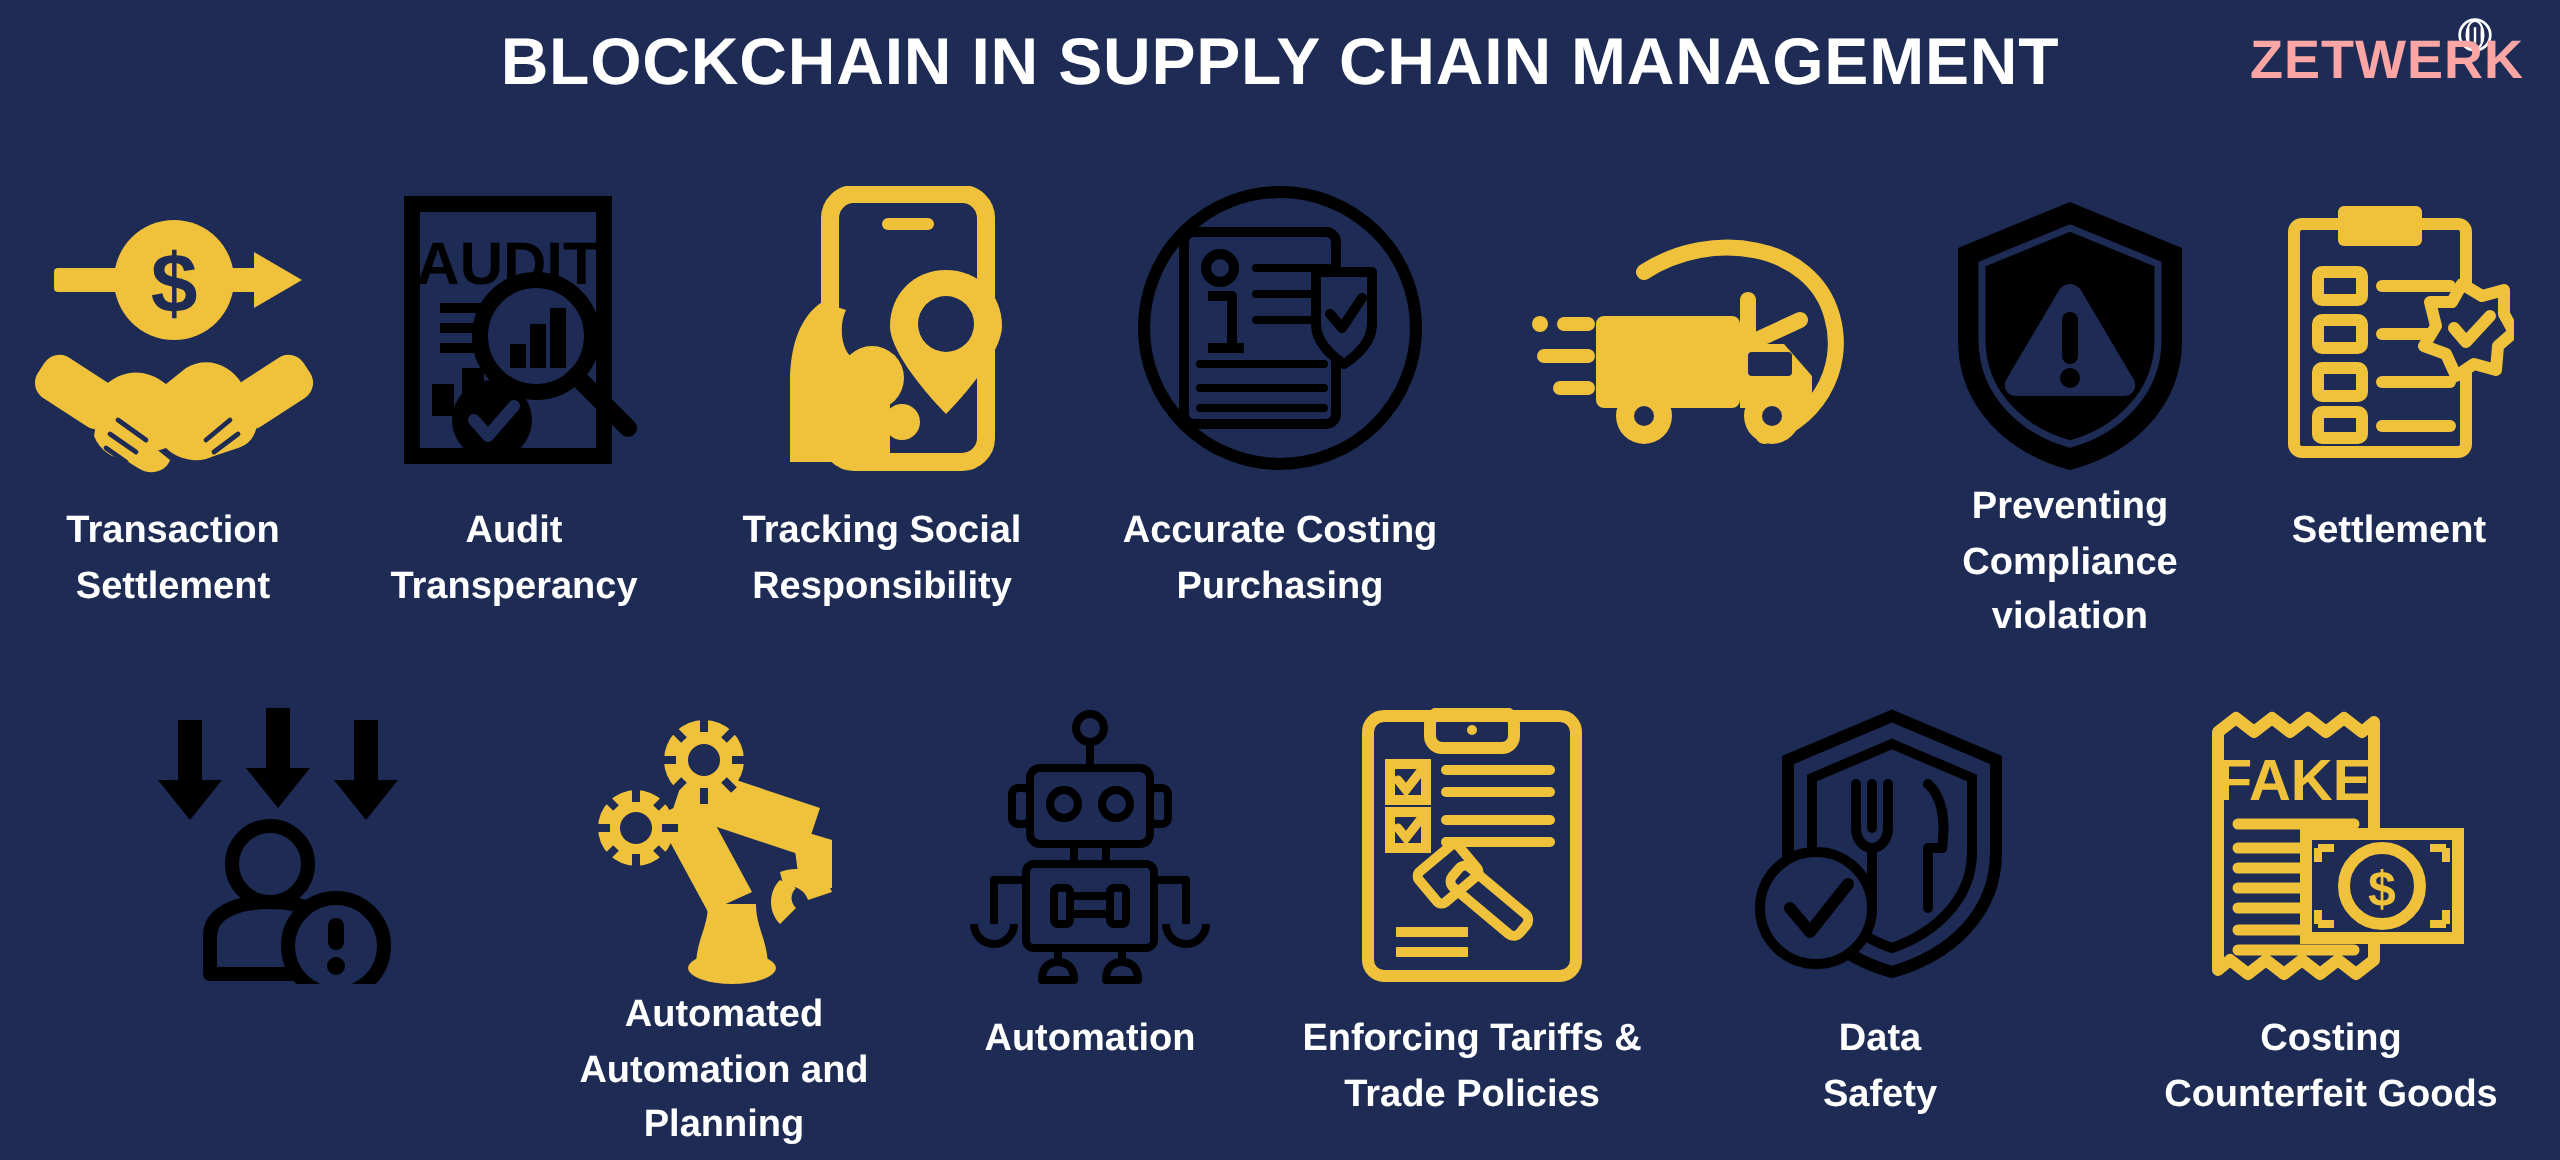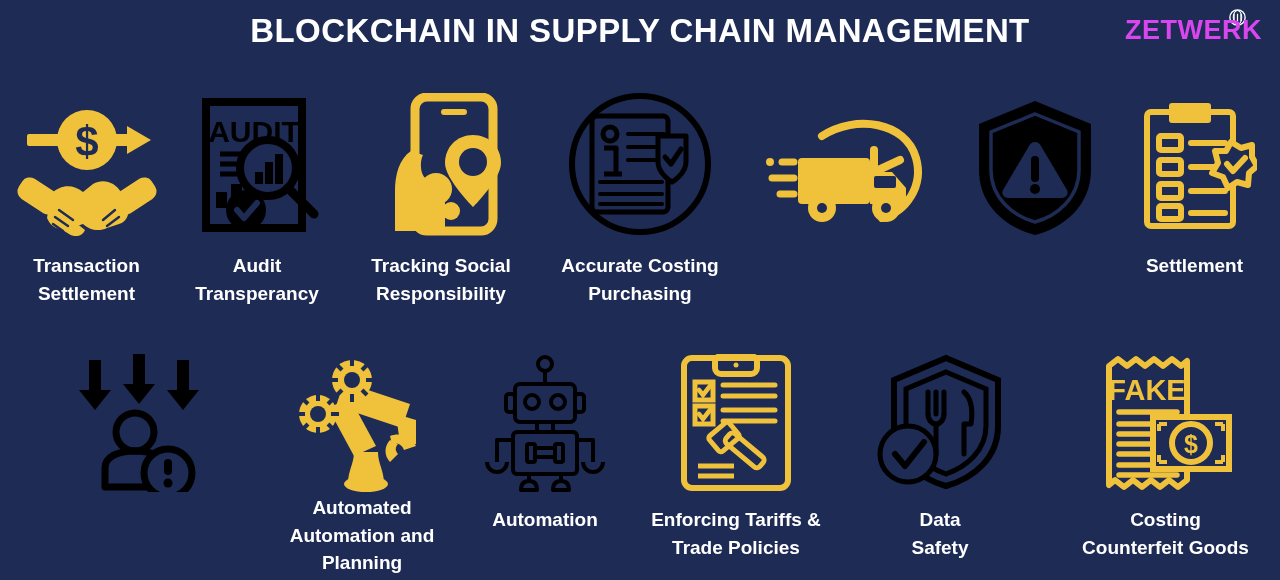--- a/index.html
+++ b/index.html
@@ -64,21 +64,21 @@
 
   <div class="header">
     <div class="title">BLOCKCHAIN IN SUPPLY CHAIN MANAGEMENT</div>
 
     <div style="position:absolute; right:18px; top:8px; width:140px; height:40px;">
       <svg class="brand-mark" viewBox="0 0 20 20">
         <circle cx="10" cy="10" r="9" fill="none" stroke="#ffffff" stroke-width="1.6"></circle>
         <path d="M6 5.5 L6 14.5 M10 5.5 L10 14.5 M14 5.5 L14 14.5" stroke="#ffffff" stroke-width="1.4" fill="none"></path>
         <ellipse cx="10" cy="10" rx="5" ry="8.2" fill="none" stroke="#ffffff" stroke-width="1.2"></ellipse>
       </svg>
-      <div style="position:absolute; right:0; top:9px; color:#d946ef; font-size:27px; font-weight:bold; letter-spacing:0.5px; line-height:1;">ZETWERK</div>
+      <div style="position:absolute; right:0; top:9px; color:#fca5a5; font-size:27px; font-weight:bold; letter-spacing:0.5px; line-height:1;">ZETWERK</div>
     </div>
   </div>
 
   <div class="row row1">
 
     <div class="cell c1">
       <div class="icon-wrap" style="height:150px;">
         <svg width="152" height="140" viewBox="0 0 152 140">
           <g fill="#f0c23c">
             <circle cx="76" cy="42" r="30"></circle>
@@ -216,20 +216,23 @@
       <div class="icon-wrap" style="height:150px;">
         <svg width="124" height="140" viewBox="0 0 124 140">
           <path d="M62 3 L118 26 L118 72 C118 108 90 130 62 137 C34 130 6 108 6 72 L6 26 Z" fill="#000"></path>
           <path d="M62 16 L106 34 L106 72 C106 100 84 118 62 124 C40 118 18 100 18 72 L18 34 Z" fill="none" stroke="#1d2b55" stroke-width="3.5"></path>
           <path d="M62 44 C65 44 67 46 68 48 L94 92 C96 96 93 100 89 100 L35 100
                    C31 100 28 96 30 92 L56 48 C57 46 59 44 62 44 Z" fill="#1d2b55"></path>
           <rect x="58" y="58" width="8" height="26" rx="4" fill="#000"></rect>
           <circle cx="62" cy="91" r="5" fill="#000"></circle>
         </svg>
       </div>
+      <div class="label lbl-up">Preventing
+Compliance
+violation</div>
     </div>
 
     <div class="cell c7">
       <div class="icon-wrap" style="height:150px;">
         <svg width="124" height="140" viewBox="0 0 124 140">
           <rect x="14" y="14" width="86" height="114" rx="4" fill="none" stroke="#f0c23c" stroke-width="6"></rect>
           <rect x="36" y="5" width="42" height="20" rx="3" fill="#f0c23c"></rect>
           <g fill="none" stroke="#f0c23c" stroke-width="6">
             <rect x="26" y="38" width="22" height="14" rx="2"></rect>
             <rect x="26" y="62" width="22" height="14" rx="2"></rect>

